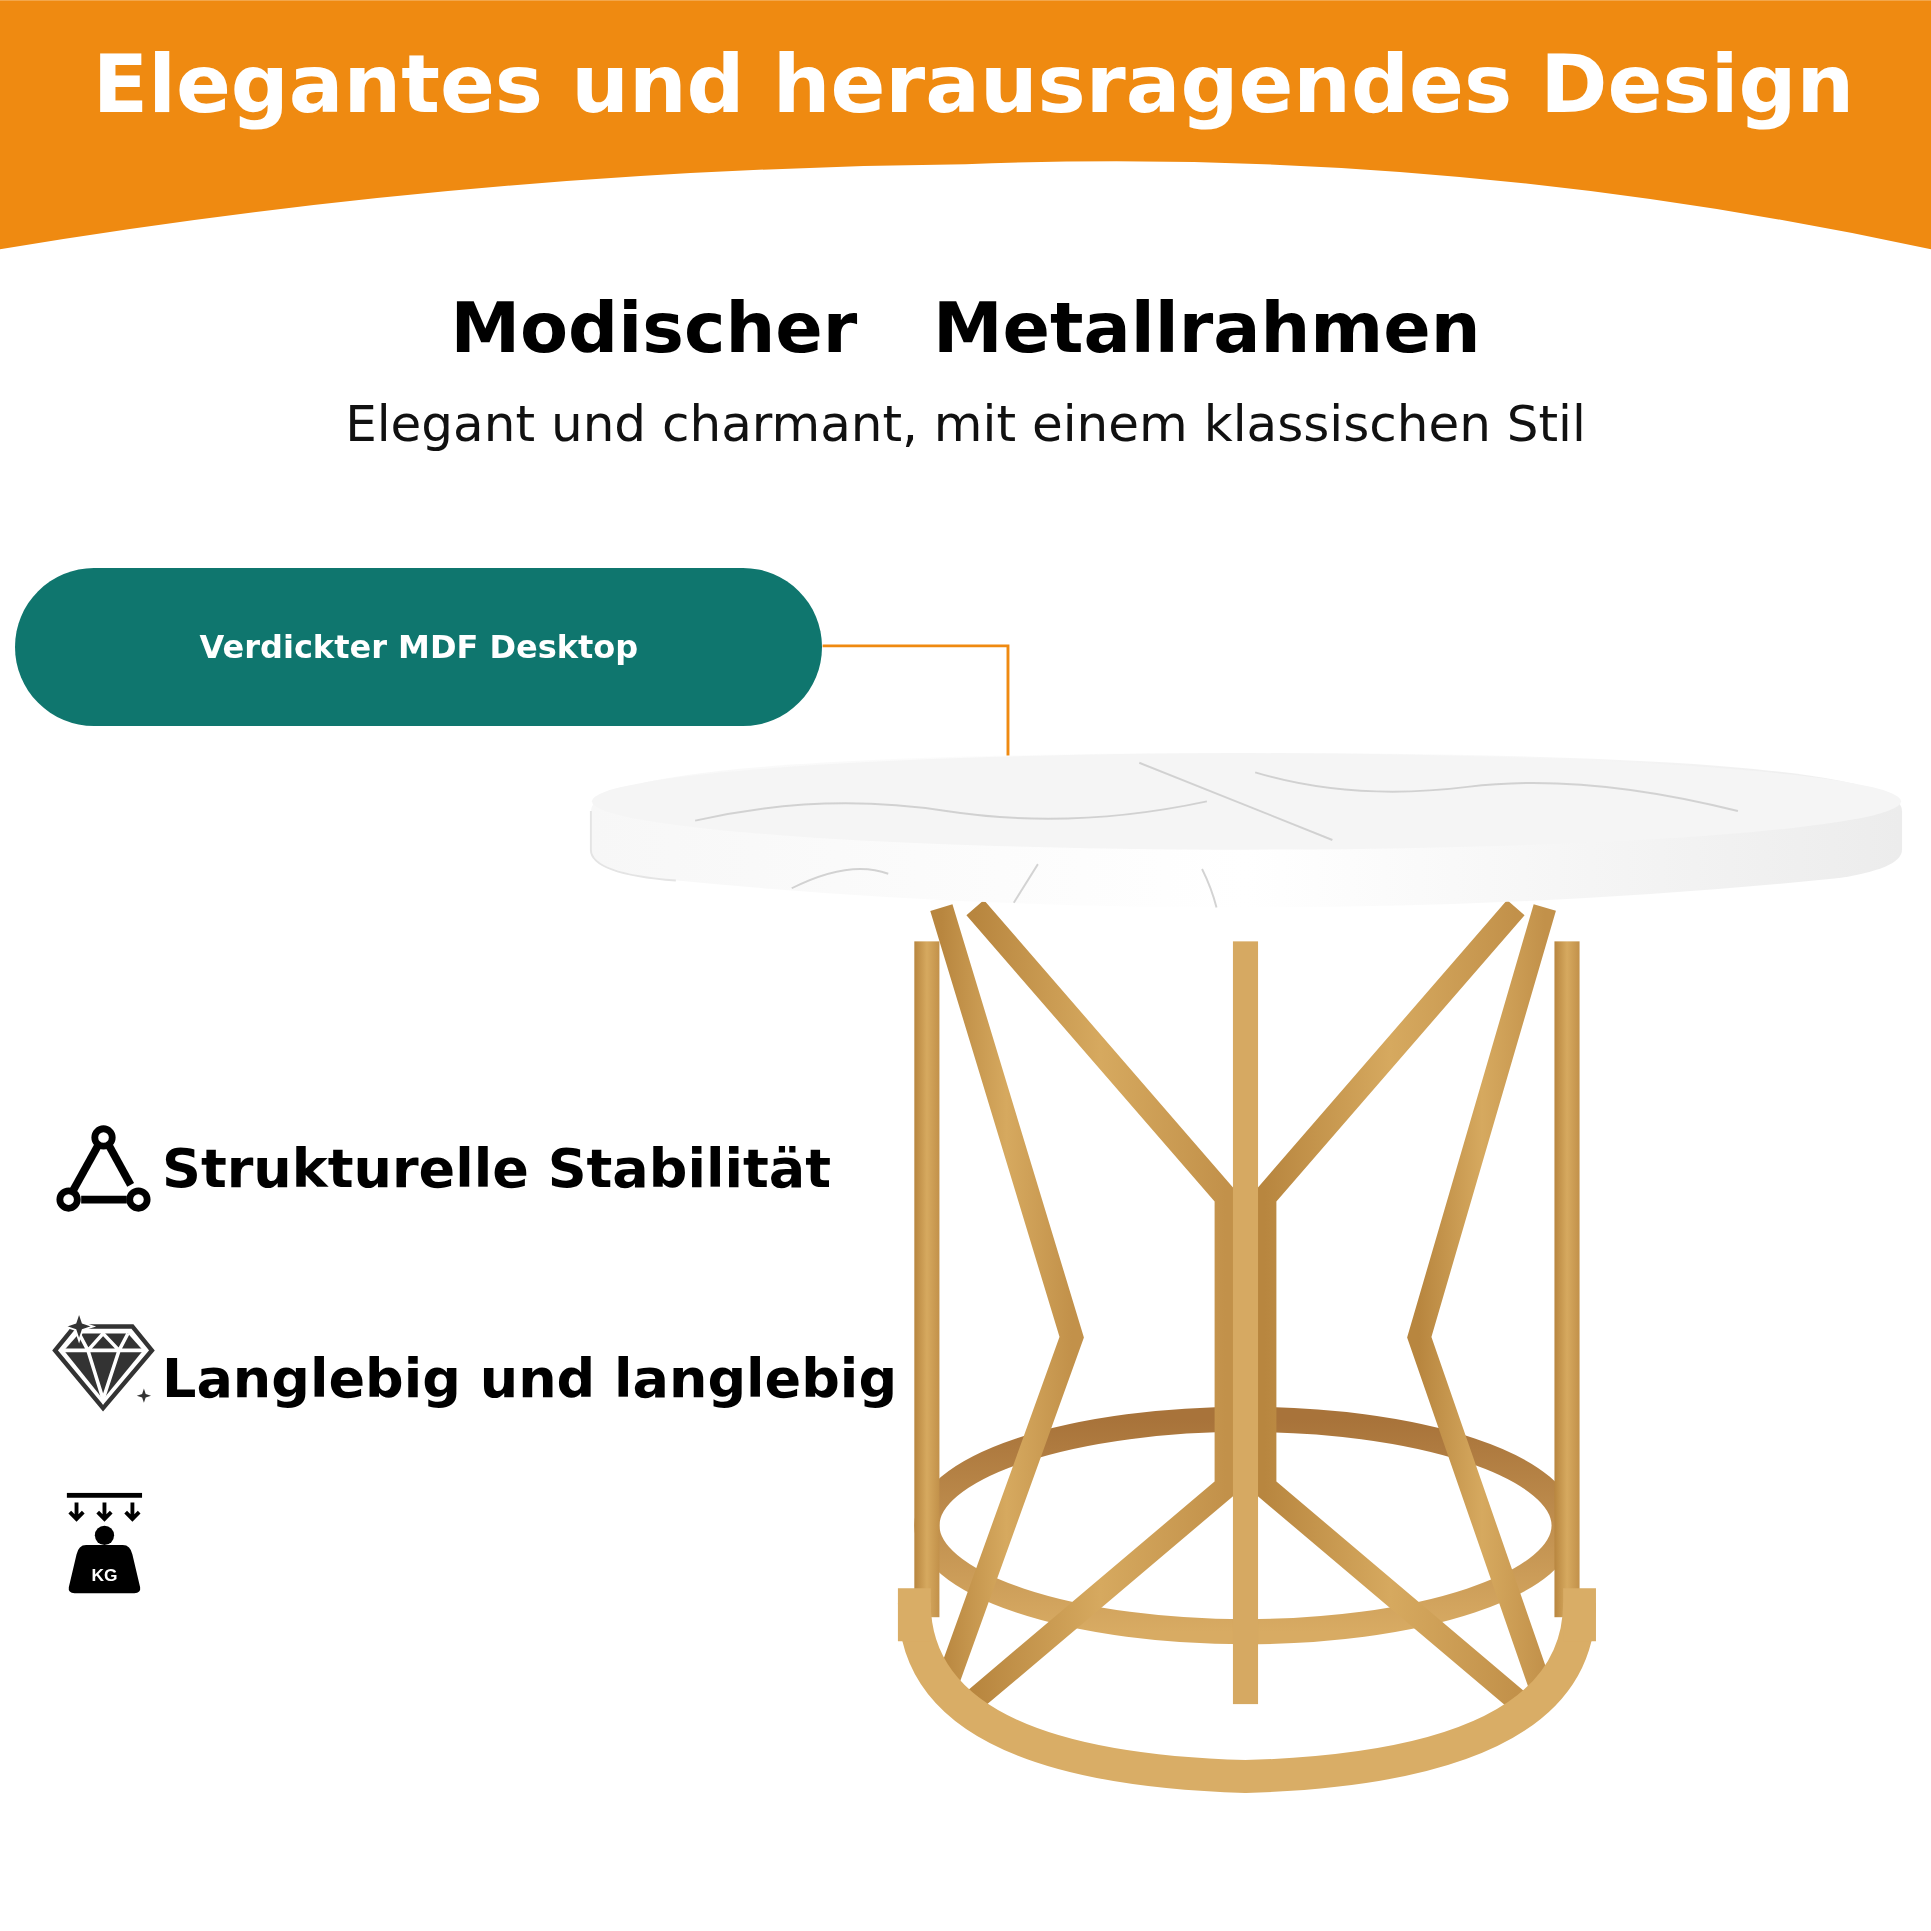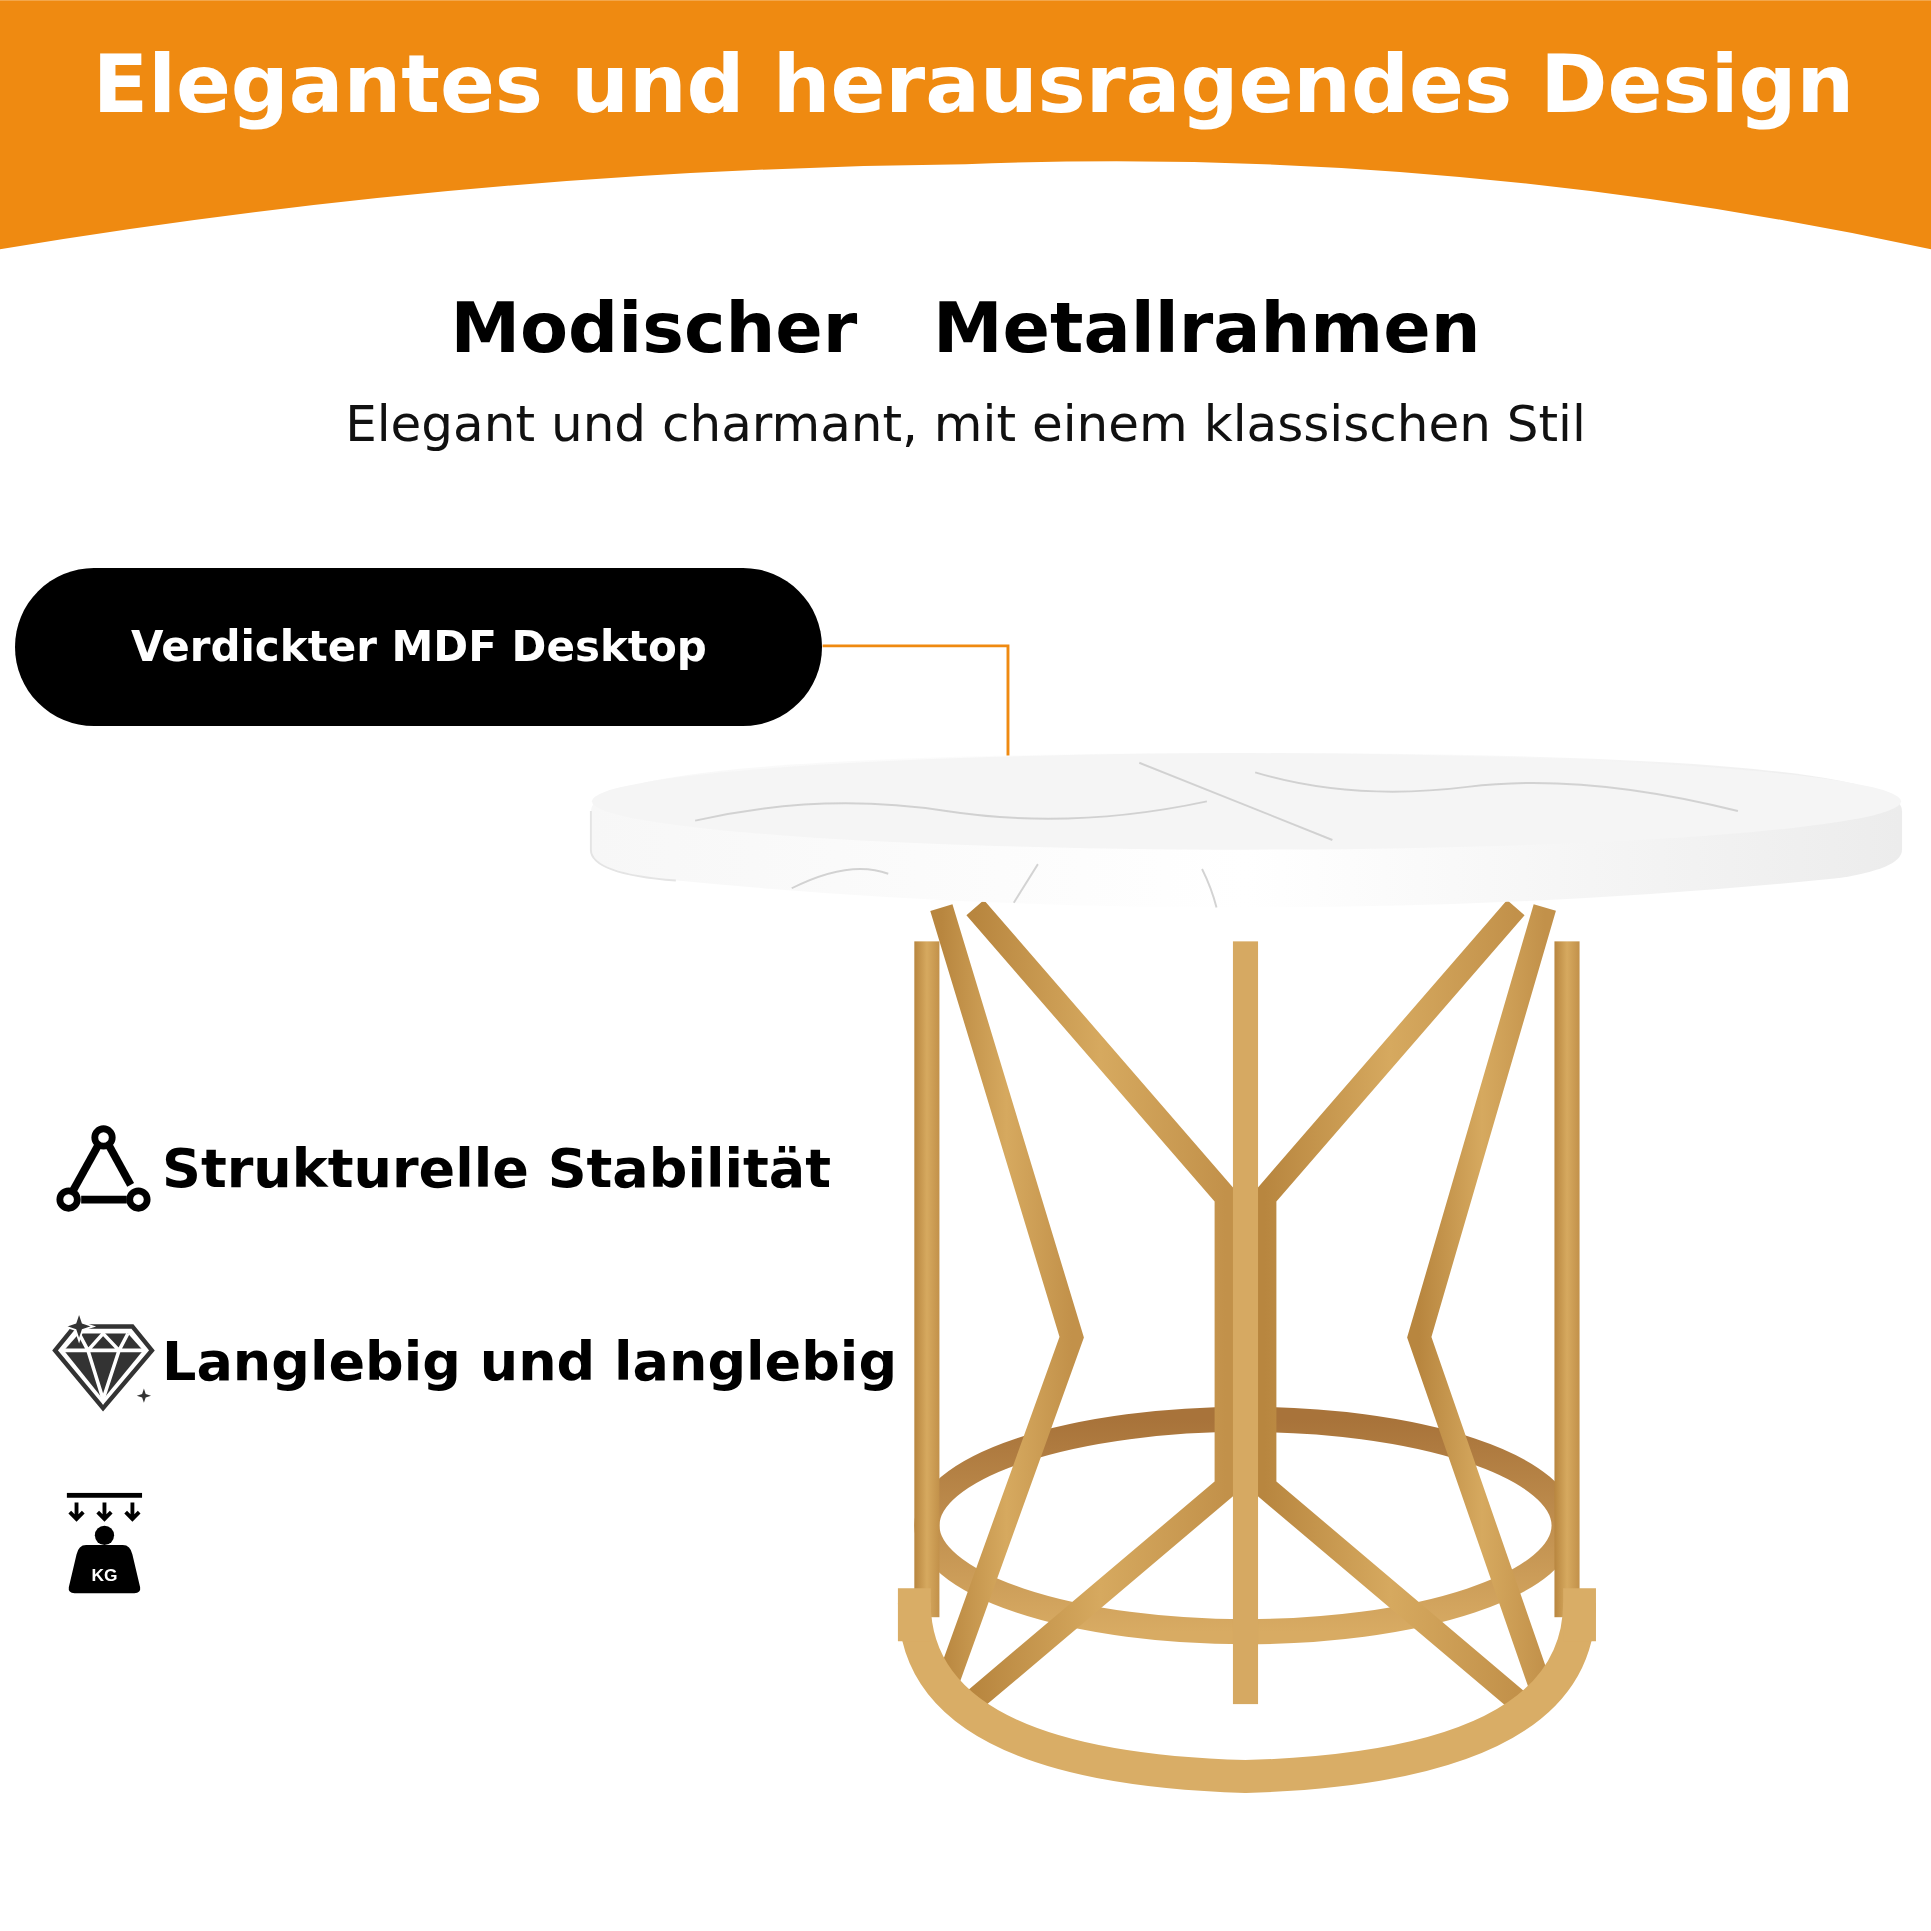--- a/index.html
+++ b/index.html
@@ -2,21 +2,21 @@
 <html><head>
 <meta charset="utf-8">
 <style>
   html,body{margin:0;padding:0;background:#ffffff;}
   body{width:1931px;height:1931px;position:relative;overflow:hidden;font-family:"DejaVu Sans","Liberation Sans",sans-serif;}
   .banner{position:absolute;left:0;top:0;width:1931px;height:261px;}
   .banner svg{position:absolute;left:0;top:0;}
   .banner-title{position:absolute;left:0;top:21px;width:1931px;text-align:center;color:#ffffff;font-weight:bold;font-size:81px;letter-spacing:0px;line-height:126px;margin-left:8px;}
   .section-title{position:absolute;left:0;top:280px;width:1931px;text-align:center;font-weight:bold;font-size:70px;color:#000;line-height:97px;word-spacing:13.5px;}
   .section-sub{position:absolute;left:0;top:386px;width:1931px;text-align:center;font-size:50px;color:#111;line-height:77px;}
-  .callout{position:absolute;left:15.4px;top:568px;width:807px;height:158px;background:#000000;border-radius:79px;color:#fff;font-weight:bold;font-size:42px;text-align:center;display:flex;flex-direction:column;justify-content:center;line-height:60px;}
+  .callout{position:absolute;left:15.4px;top:568px;width:807px;height:158px;background:#0f766e;border-radius:79px;color:#fff;font-weight:bold;font-size:32px;text-align:center;display:flex;flex-direction:column;justify-content:center;line-height:60px;}
   .product{position:absolute;left:0;top:0;width:1931px;height:1931px;pointer-events:none;}
   .feature{position:absolute;left:48px;display:flex;align-items:center;}
   .feature .icon{width:111px;height:97px;display:flex;align-items:center;justify-content:center;}
   .feature .label{font-weight:bold;font-size:54px;color:#000;margin-left:3px;white-space:nowrap;}
 </style>
 </head>
 <body>
 
 <div class="banner">
   <svg width="1931" height="261" viewBox="0 0 2000 270">
@@ -96,21 +96,21 @@
       <circle cx="14" cy="82" r="9" fill="none" stroke="#000" stroke-width="7"></circle>
       <circle cx="86" cy="82" r="9" fill="none" stroke="#000" stroke-width="7"></circle>
       <line x1="44" y1="27" x2="19" y2="72" stroke="#000" stroke-width="8"></line>
       <line x1="56" y1="27" x2="78" y2="67" stroke="#000" stroke-width="8"></line>
       <line x1="27" y1="82" x2="74" y2="82" stroke="#000" stroke-width="8"></line>
     </svg>
   </span>
   <span class="label">Strukturelle Stabilität</span>
 </div>
 
-<div class="feature" style="top:1313px;">
+<div class="feature" style="top:1313px;align-items:flex-end;">
   <span class="icon">
     <svg width="121" height="111" viewBox="0 0 125 115">
       <path d="M8 45 L30 18 L95 18 L117 45 L62 110 Z" fill="none" stroke="#333" stroke-width="5"></path>
       <path d="M18 45 L35 26 L90 26 L107 45 L62 100 Z" fill="#333"></path>
       <path d="M18 45 H107 M35 26 L45 45 L62 100 L80 45 L90 26 M45 45 L62 26 L80 45" stroke="#fff" stroke-width="4" fill="none"></path>
       <path d="M35 2 L39 14 L51 18 L39 22 L35 34 L31 22 L19 18 L31 14 Z" fill="#333" stroke="#fff" stroke-width="2"></path>
       <path d="M108 88 L110 94 L116 96 L110 98 L108 104 L106 98 L100 96 L106 94 Z" fill="#333"></path>
     </svg>
   </span>
   <span class="label">Langlebig und langlebig</span>

